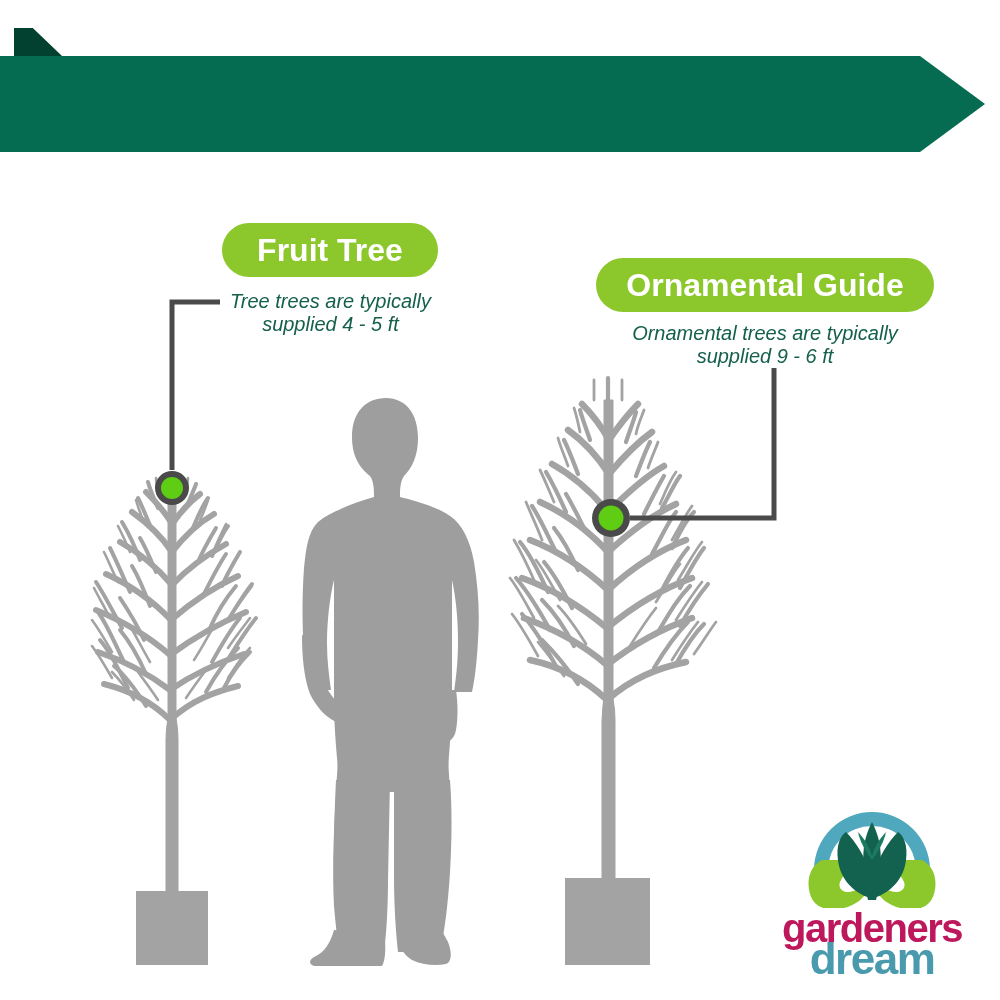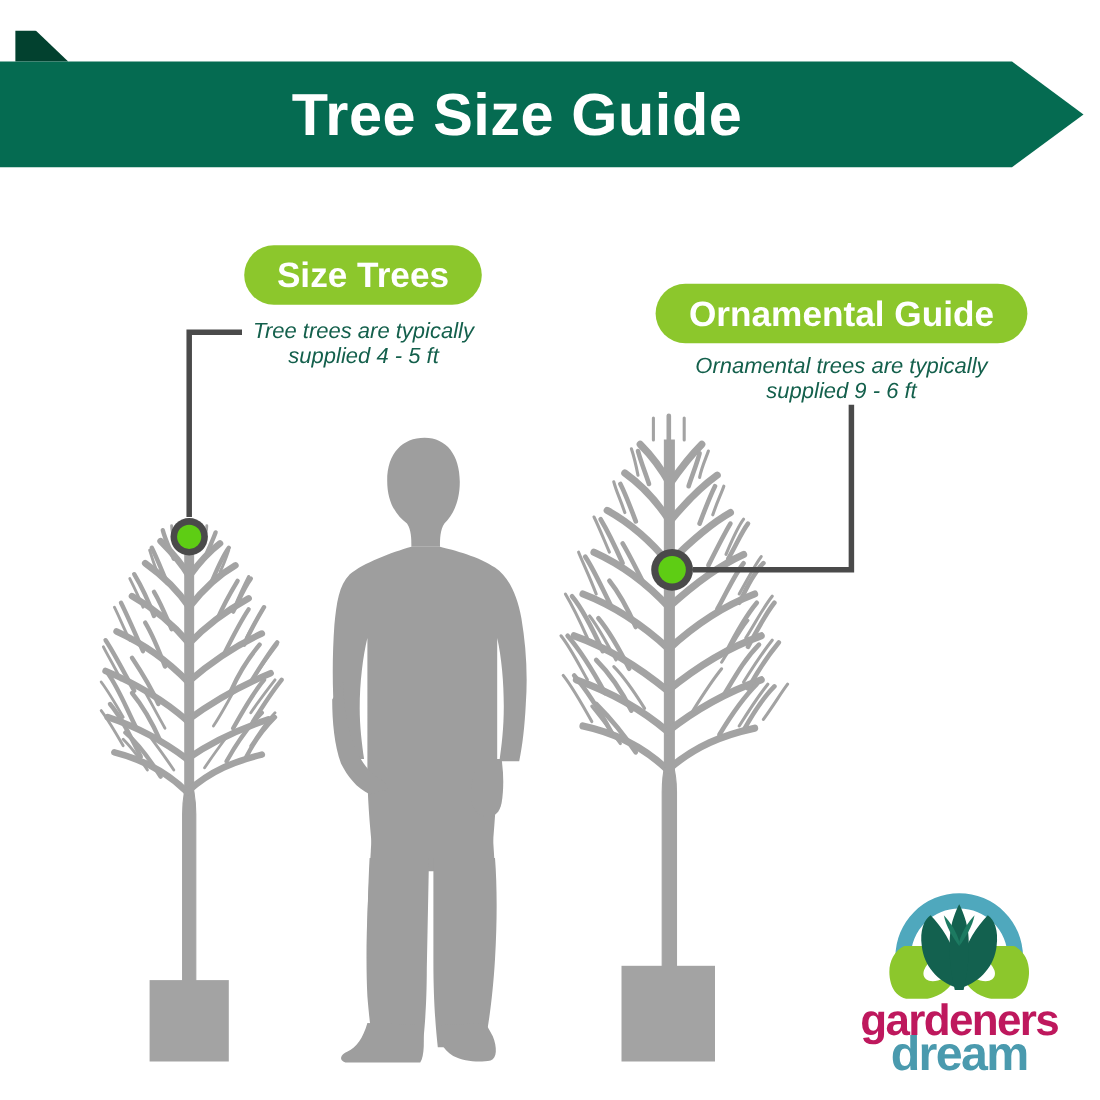--- a/index.html
+++ b/index.html
@@ -135,21 +135,20 @@
 
 <div id="stage">
 
   <div class="banner-wrap">
     <svg class="banner-svg" width="1000" height="128" viewBox="0 0 1000 128">
 
       <polygon points="14,-18 14,28 62,28" fill="#02412f"></polygon>
 
       <polygon points="0,28 920,28 985,76 920,124 0,124" fill="#056b51"></polygon>
     </svg>
-    <div class="banner-title">Tree Size Guide</div>
   </div>
 
   <svg class="art" viewBox="0 0 1000 1000">
 
     <g fill="#a3a3a3" stroke="#a3a3a3" stroke-linecap="round">
 
       <path d="M166,893 L166,740 Q166,720 172,705 Q178,720 178,740 L178,893 Z"></path>
 
       <path d="M168,740 L168,500 L176,500 L176,740 Z"></path>
 
@@ -379,21 +378,21 @@
       <circle cx="172" cy="488" r="17" fill="#4a4a4a"></circle>
       <circle cx="172" cy="488" r="11" fill="#5ecd14"></circle>
     </g>
     <g>
       <circle cx="611" cy="518" r="19" fill="#4a4a4a"></circle>
       <circle cx="611" cy="518" r="12.5" fill="#5ecd14"></circle>
     </g>
   </svg>
 
   <div class="pill pill-fruit">
-    <span>Size Trees</span>
+    <span>Fruit Tree</span>
   </div>
   <div class="caption caption-fruit">
     <div>Tree trees are typically</div>
     <div>supplied 4 - 5 ft</div>
   </div>
 
   <div class="pill pill-orn">
     <span>Ornamental Guide</span>
   </div>
   <div class="caption caption-orn">

